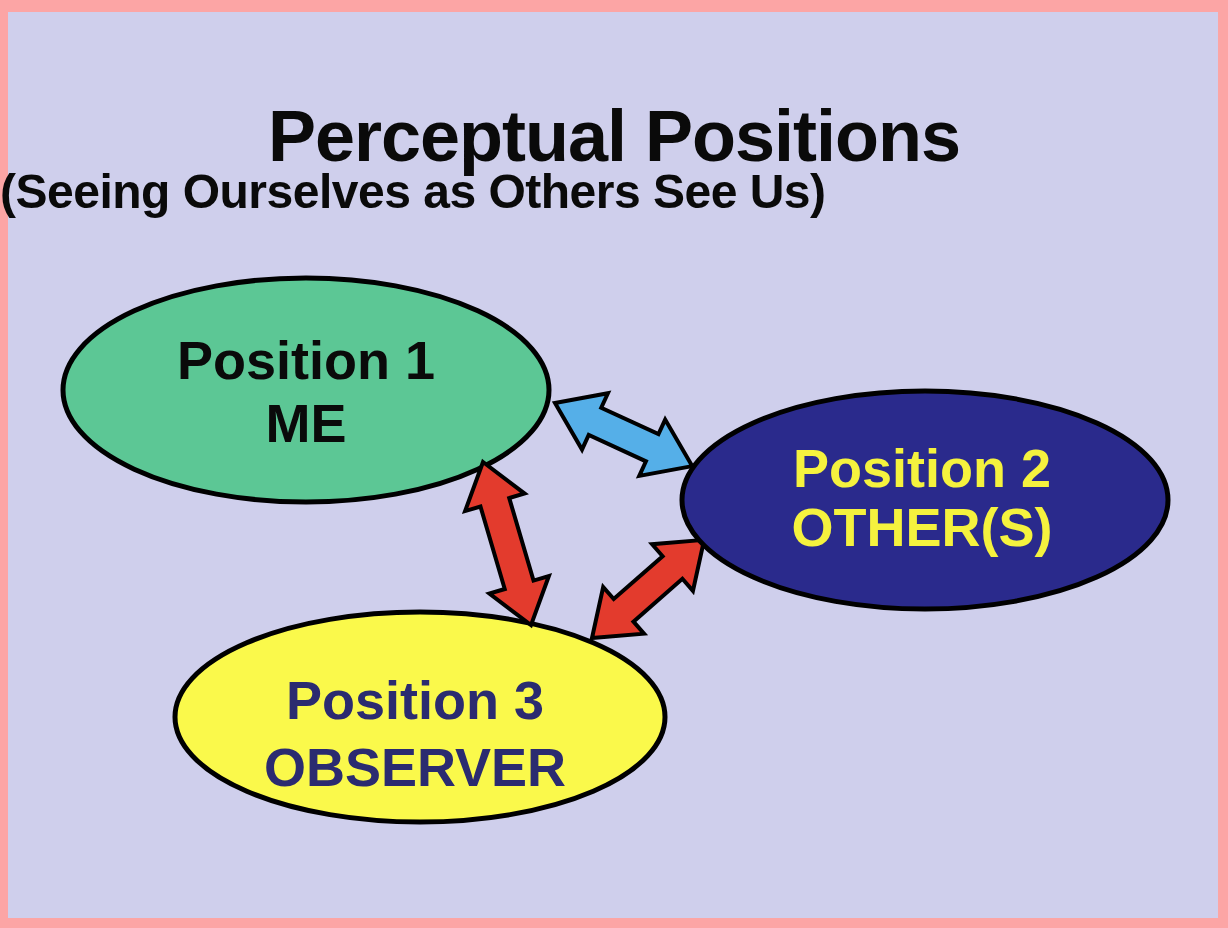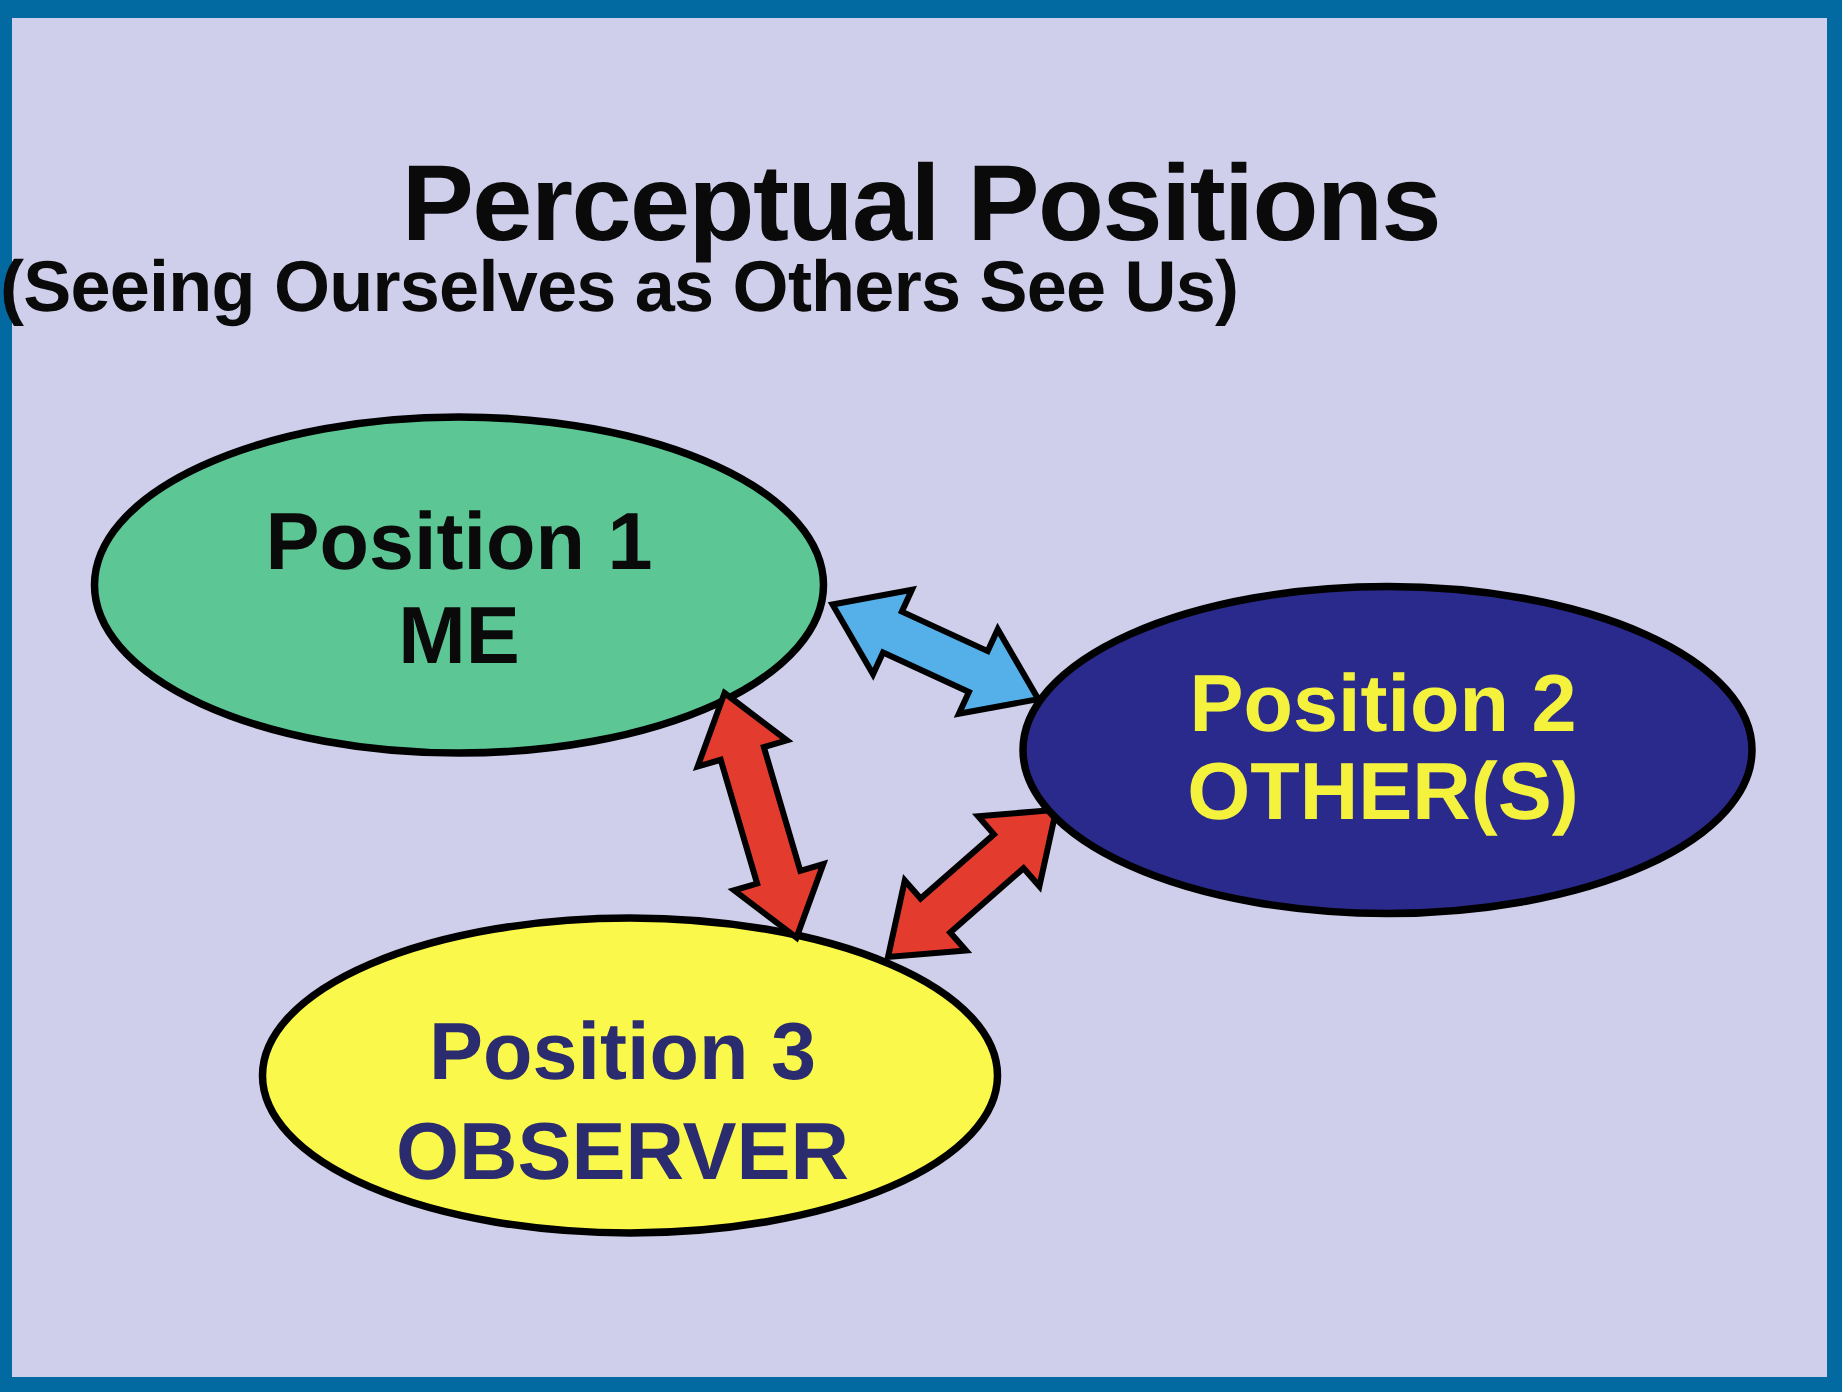--- a/index.html
+++ b/index.html
@@ -1,21 +1,21 @@
 <!DOCTYPE html>
 <html><head>
 <meta charset="utf-8">
 <style>
   html, body { margin: 0; padding: 0; background: #FFFFFF; }
   body { font-family: "Liberation Sans", sans-serif; }
   .page {
     position: relative;
     width: 1228px;
     height: 928px;
-    background: #0369a1;
+    background: #fca5a5;
     overflow: hidden;
   }
   .slide-bg {
     position: absolute;
     left: 8px; top: 12px;
     width: 1210px; height: 906px;
     background: #CFCFEC;
   }
   .diagram-svg {
     position: absolute;

